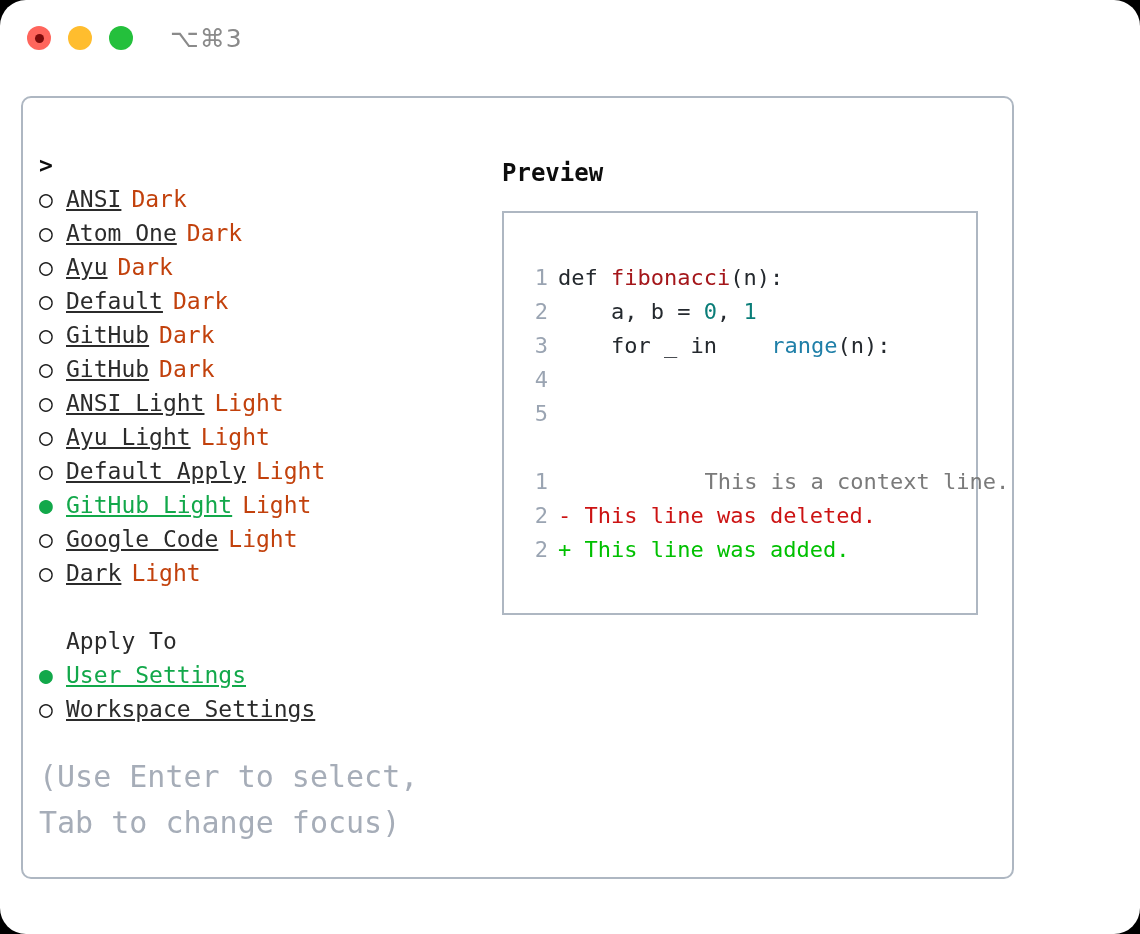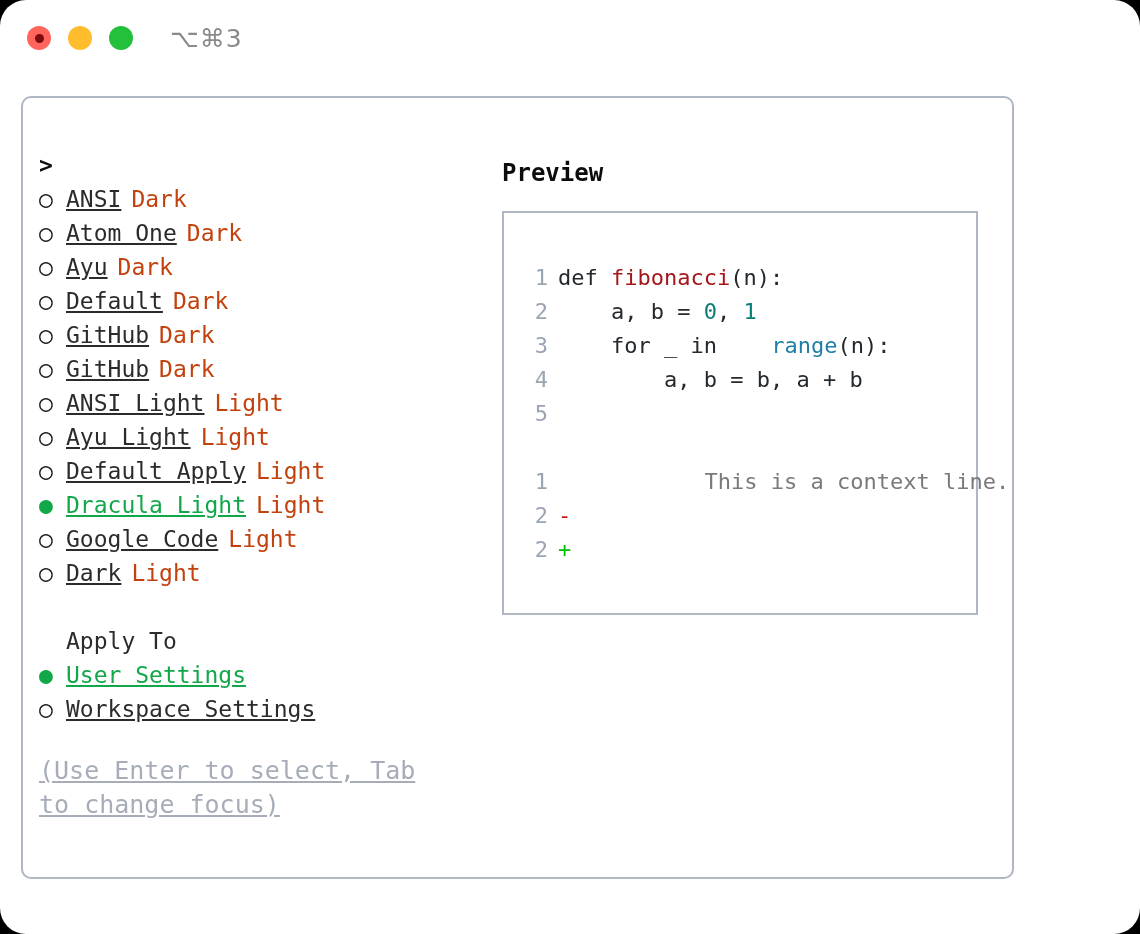--- a/index.html
+++ b/index.html
@@ -128,24 +128,23 @@
   .spacer-sm { height: 34px; }
 
   .apply-head {
     color: #2b2b2b;
     font-size: 23px;
   }
 
   .hint {
     margin-top: 28px;
     color: #a6adb8;
-    font-size: 25px;
-    line-height: 34px;
+    font-size: 30px;
+    line-height: 46px;
     width: 400px;
-    text-decoration: underline;
   }
 
   
   .right-col {
     position: absolute;
     left: 479px;
     top: 58px;
     width: 490px;
   }
   .preview-title {
@@ -232,21 +231,21 @@
       <div class="row">
         <span class="marker">○</span><span class="item-label">ANSI Light</span><span class="item-tag">Light</span>
       </div>
       <div class="row">
         <span class="marker">○</span><span class="item-label">Ayu Light</span><span class="item-tag">Light</span>
       </div>
       <div class="row">
         <span class="marker">○</span><span class="item-label">Default Apply</span><span class="item-tag">Light</span>
       </div>
       <div class="row">
-        <span class="marker sel">●</span><span class="item-label selected">Dracula Light</span><span class="item-tag">Light</span>
+        <span class="marker sel">●</span><span class="item-label selected">GitHub Light</span><span class="item-tag">Light</span>
       </div>
       <div class="row">
         <span class="marker">○</span><span class="item-label">Google Code</span><span class="item-tag">Light</span>
       </div>
       <div class="row">
         <span class="marker">○</span><span class="item-label">Dark</span><span class="item-tag">Light</span>
       </div>
 
       <div class="spacer-sm"></div>
 
@@ -274,36 +273,36 @@
 
         <div class="code-line">
           <span class="ln">2</span><span class="tok-plain">    a, b = </span><span class="tok-num">0</span><span class="tok-plain">, </span><span class="tok-num">1</span>
         </div>
 
         <div class="code-line">
           <span class="ln">3</span><span class="tok-plain">    for _ in </span><span class="tok-call">range</span><span class="tok-plain">(n):</span>
         </div>
 
         <div class="code-line">
-          <span class="ln">4</span><span class="tok-plain">        a, b = b, a + b</span>
+          <span class="ln">4</span>
         </div>
 
         <div class="code-line">
           <span class="ln">5</span>
         </div>
 
         <div class="diff-gap"></div>
 
         <div class="code-line">
           <span class="ln">1</span><span class="diff-ctx"> </span><span class="diff-ctx"> </span><span class="diff-ctx">This is a context line.</span>
         </div>
         <div class="code-line">
-          <span class="ln">2</span><span class="diff-del">-</span><span class="diff-del"> </span>
-        </div>
-        <div class="code-line">
-          <span class="ln">2</span><span class="diff-add">+</span><span class="diff-add"> </span>
+          <span class="ln">2</span><span class="diff-del">-</span><span class="diff-del"> </span><span class="diff-del">This line was deleted.</span>
+        </div>
+        <div class="code-line">
+          <span class="ln">2</span><span class="diff-add">+</span><span class="diff-add"> </span><span class="diff-add">This line was added.</span>
         </div>
 
       </div>
     </div>
 
   </div>
 </div>
 
 </body></html>

